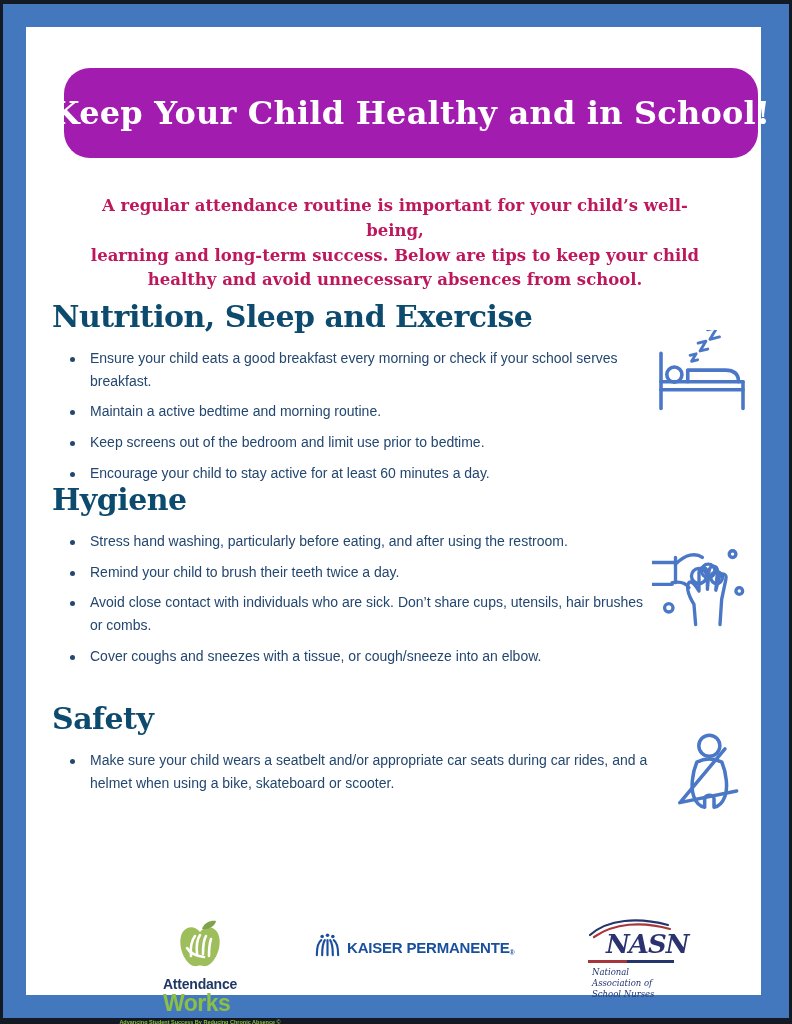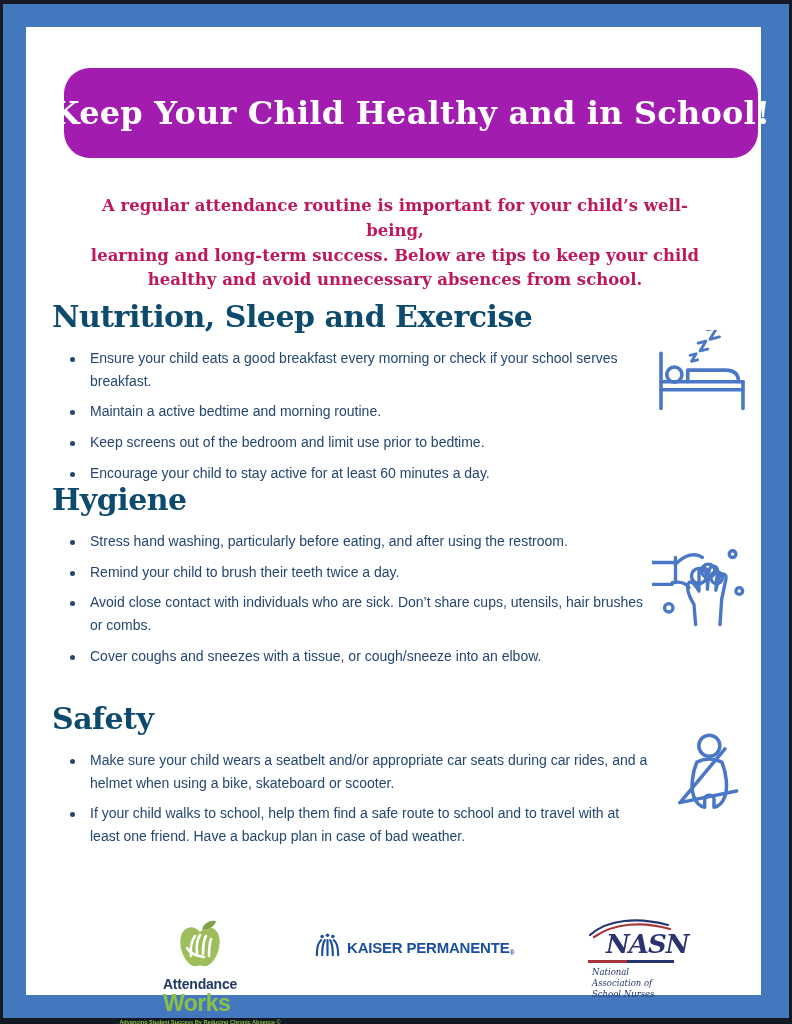--- a/index.html
+++ b/index.html
@@ -92,21 +92,20 @@
         <li>Remind your child to brush their teeth twice a day.</li>
         <li>Avoid close contact with individuals who are sick. Don’t share cups, utensils, hair brushes or combs.</li>
         <li>Cover coughs and sneezes with a tissue, or cough/sneeze into an elbow.</li>
       </ul>
     </section>
 
     <section class="topic t3">
       <h2>Safety</h2>
       <ul>
         <li>Make sure your child wears a seatbelt and/or appropriate car seats during car rides, and a helmet when using a bike, skateboard or scooter.</li>
-        <li>If your child walks to school, help them find a safe route to school and to travel with at least one friend. Have a backup plan in case of bad weather.</li>
       </ul>
     </section>
 
     <div class="side-icon icon-sleep">
       <svg viewBox="0 0 112 92" width="100" height="82" fill="none" stroke="#4A77C6" stroke-width="4" stroke-linecap="round" stroke-linejoin="round">
         <g stroke-width="3.2" transform="rotate(-14 55 16)">
           <path d="M40 25 h7 l-7 7 h7"></path>
           <path d="M52 14 h9 l-9 9 h9"></path>
           <path d="M66 2 h11 l-11 11 h11"></path>
         </g>

